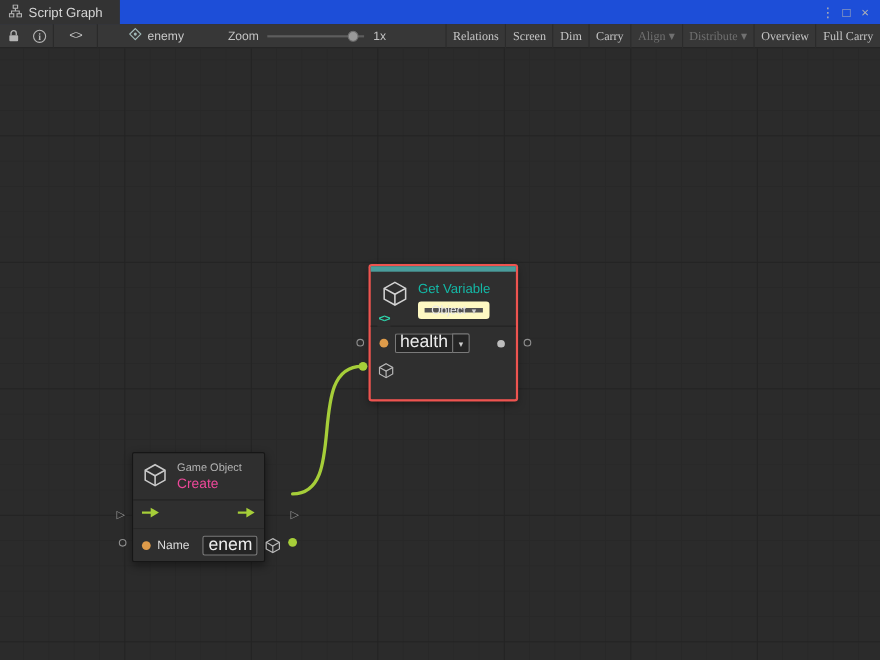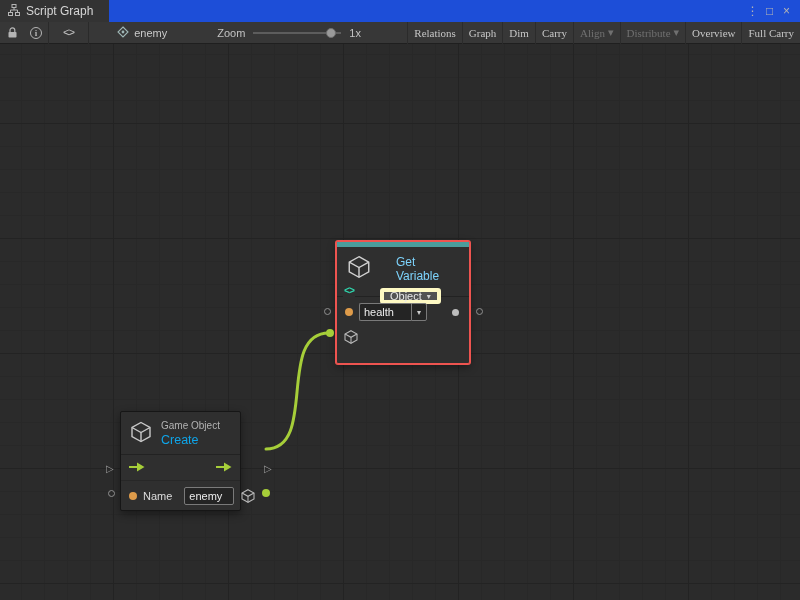--- a/index.html
+++ b/index.html
@@ -16,21 +16,21 @@
   .win-controls { margin-left:auto; display:flex; align-items:center; padding-right:5px; }
   .win-controls .wc { width:17px; text-align:center; font-size:12px; color:#b4b4b4; cursor:pointer; line-height:22px; }
 
   
   .toolbar { position:absolute; top:22px; left:0; right:0; height:22px; background:#373737;
              border-bottom:1px solid #1f1f1f; font-size:11px; display:flex; align-items:center; }
   .ticon { width:24px; height:22px; display:flex; align-items:center; justify-content:center; cursor:pointer; }
   .tsep { width:1px; height:22px; background:#2a2a2a; }
   .codebtn { padding:0 14px; height:22px; display:flex; align-items:center; color:#c6c6c6; font-family:"Liberation Mono", monospace; font-size:11px; letter-spacing:-1px; cursor:pointer; }
   .crumb { display:flex; align-items:center; gap:5px; margin-left:22px; height:22px; padding:0 6px; cursor:pointer; color:#c9c9c9; }
-  .zoomlbl { margin-left:44px; color:#c2c2c2; }
+  .zoomlbl { margin-left:34px; color:#c2c2c2; }
   .slider { position:relative; width:88px; height:22px; margin-left:8px; cursor:pointer; }
   .slider .track { position:absolute; left:0; right:0; top:10px; height:2px; background:#5d5d5d; }
   .slider .knob { position:absolute; top:6px; left:calc(88% - 5px); width:10px; height:10px; border-radius:50%; background:#9a9a9a; border:1px solid #6e6e6e; }
   .zoomval { margin-left:8px; color:#c2c2c2; }
   .tb-right { margin-left:auto; display:flex; height:22px; }
   .tbtn { height:22px; display:flex; align-items:center; gap:3px; padding:0 6px; background:none; border:none;
           border-left:1px solid #2b2b2b; color:#c6c6c6; font-size:11px; font-family:Liberation Serif, serif; cursor:pointer; white-space:nowrap; }
   .tbtn.disabled { color:#707070; cursor:default; }
   .info-circ { width:12px; height:12px; border:1px solid #b5b5b5; border-radius:50%; color:#b5b5b5;
                font-size:9px; font-weight:bold; line-height:10px; text-align:center; font-family:"Liberation Serif", serif; }
@@ -51,40 +51,40 @@
           box-shadow:0 3px 8px rgba(0,0,0,.4); font-size:11px; }
   .node.selected { border-color:#ee5450; box-shadow:0 0 0 1px #ee5450, 0 3px 8px rgba(0,0,0,.4); }
   .teal-strip { height:5px; background:#4a9d9c; }
   .ndiv { height:1px; background:#222222; }
 
   .gv { left:336px; top:197px; width:134px; height:123px; }
   .gv .nheader { height:49px; display:flex; padding:7px 6px 0 9px; gap:8px; }
   .cube-wrap { position:relative; flex:none; }
   .gv-overlay { position:absolute; left:-3px; bottom:-1px; color:#2fd6ad; font-weight:bold; font-size:10px;
                 font-family:"Liberation Mono", monospace; letter-spacing:-1px; background:#2f2f2f; padding:0 1px; }
-  .ntitle { font-size:12px; color:#7dd3fc; margin:1px 16px 5px; }
-  .scope-btn { display:inline-flex; align-items:center; gap:5px; background:#525252; border:4px solid #fef9c3;
+  .ntitle { font-size:12px; color:#14b8a6; margin:1px 0 5px; }
+  .scope-btn { display:inline-flex; align-items:center; gap:5px; background:#525252; border:6px solid #fef9c3;
                border-radius:3px; color:#e8e8e8; font-size:11px; font-family:inherit; padding:0 6px; height:16px; cursor:pointer; }
   .scope-btn .dd { font-size:8px; color:#cfcfcf; }
   .prow { height:30px; display:flex; align-items:center; padding:0 8px; gap:6px; }
   .prow2 { height:22px; display:flex; align-items:center; padding:0 6px; }
   .pdot { width:8px; height:8px; border-radius:50%; flex:none; }
   .orange { background:#de9b4a; }
   .valout { width:7px; height:7px; border-radius:50%; background:#bdbdbd; margin-left:auto; margin-right:2px; flex:none; }
   .field-wrap { display:flex; }
   .nfield { width:52px; height:18px; background:#242424; border:1px solid #7a7a7a; border-right:none;
-            border-radius:2px 0 0 2px; color:#ececec; font-size:11px; font-family:inherit; padding:0 4px; outline:none; }
+            border-radius:2px 0 0 2px; color:#ececec; font-size:16px; font-family:inherit; padding:0 4px; outline:none; }
   .nfield.solo { border-right:1px solid #7a7a7a; border-radius:2px; width:50px; }
   .fdd { width:16px; height:18px; background:#242424; border:1px solid #7a7a7a; border-radius:0 2px 2px 0;
          color:#cccccc; font-size:8px; display:flex; align-items:center; justify-content:center; cursor:pointer; padding:0; }
 
   .create { left:120px; top:324px; width:121px; height:100px;margin-top:43px; }
   .create .nheader { height:42px; display:flex; align-items:center; padding:0 8px; gap:8px; }
   .subt { font-size:10px; color:#b2b2b2; margin-bottom:2px; }
-  .ctitle { font-size:12.5px; color:#0ea5e9; }
+  .ctitle { font-size:12.5px; color:#ec4899; }
   .frow { height:26px; display:flex; align-items:center; padding:0 8px; border-bottom:1px solid #272727; }
   .frow .spacer { flex:1; }
   .namelbl { color:#dcdcdc; margin-right:6px; }
   .cube-right { margin-left:auto; display:flex; }
 
   
   .oport { position:absolute; width:7px; height:7px; border:1px solid #8f8f8f; border-radius:50%; background:transparent; cursor:crosshair; }
   .gport { position:absolute; width:8px; height:8px; border-radius:50%; background:#a6ce39; cursor:crosshair; }
   .tri { position:absolute; color:#9a9a9a; font-size:10px; line-height:10px; cursor:crosshair; }
 </style>
@@ -139,21 +139,21 @@
     <span class="track"></span>
     <span class="knob"></span>
   </span>
   <span class="zoomval">1x</span>
 
   <div class="tb-right">
     <button class="tbtn">
       <span>Relations</span>
     </button>
     <button class="tbtn">
-      <span>Graph</span>
+      <span>Screen</span>
     </button>
     <button class="tbtn">
       <span>Dim</span>
     </button>
     <button class="tbtn">
       <span>Carry</span>
     </button>
     <button class="tbtn disabled">
       <span>Align</span>
       <span>▾</span>

